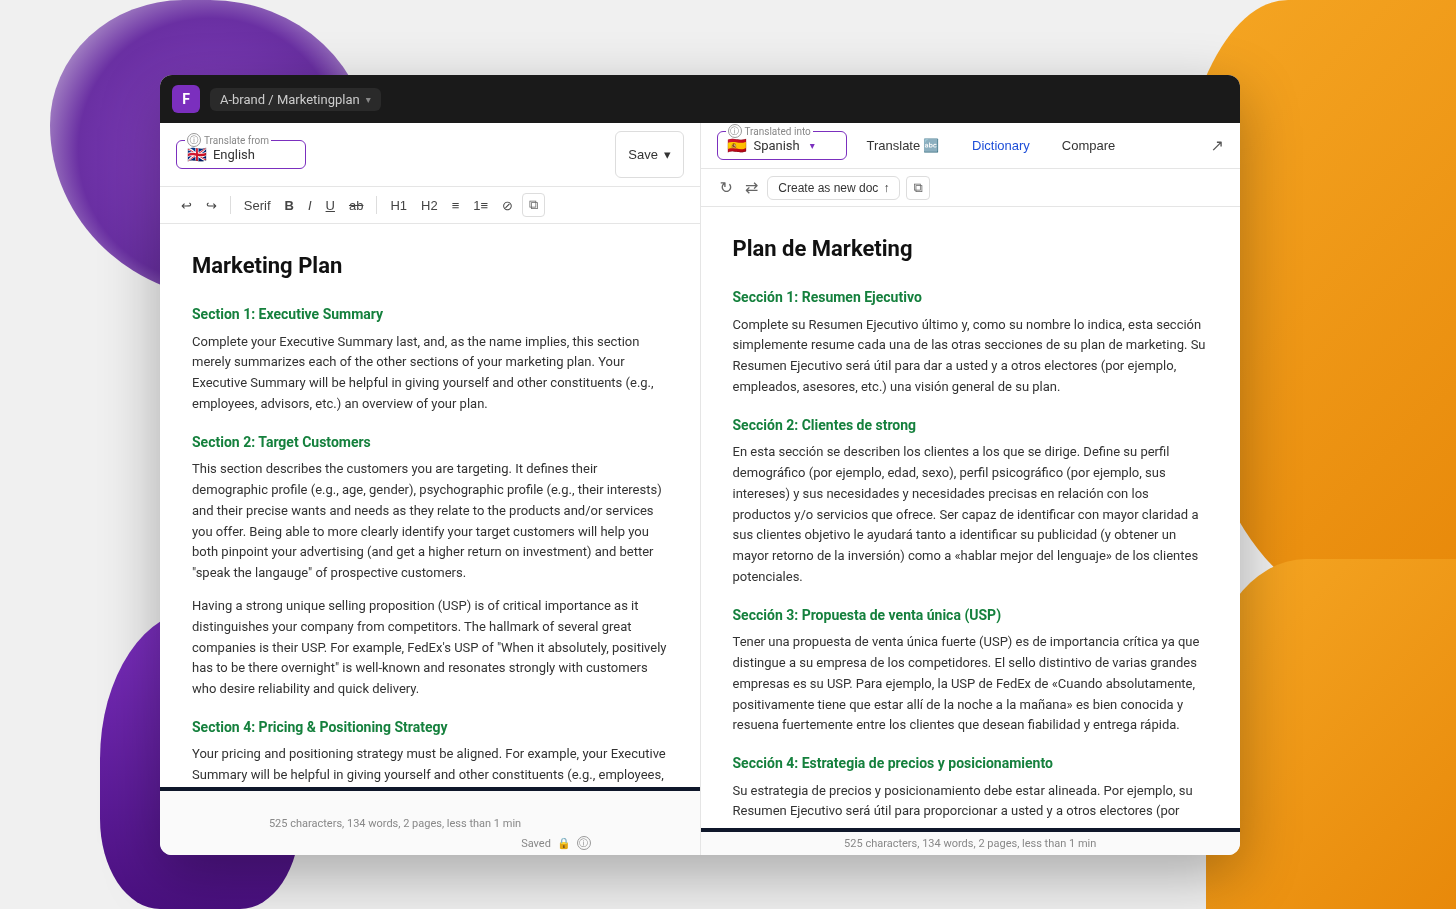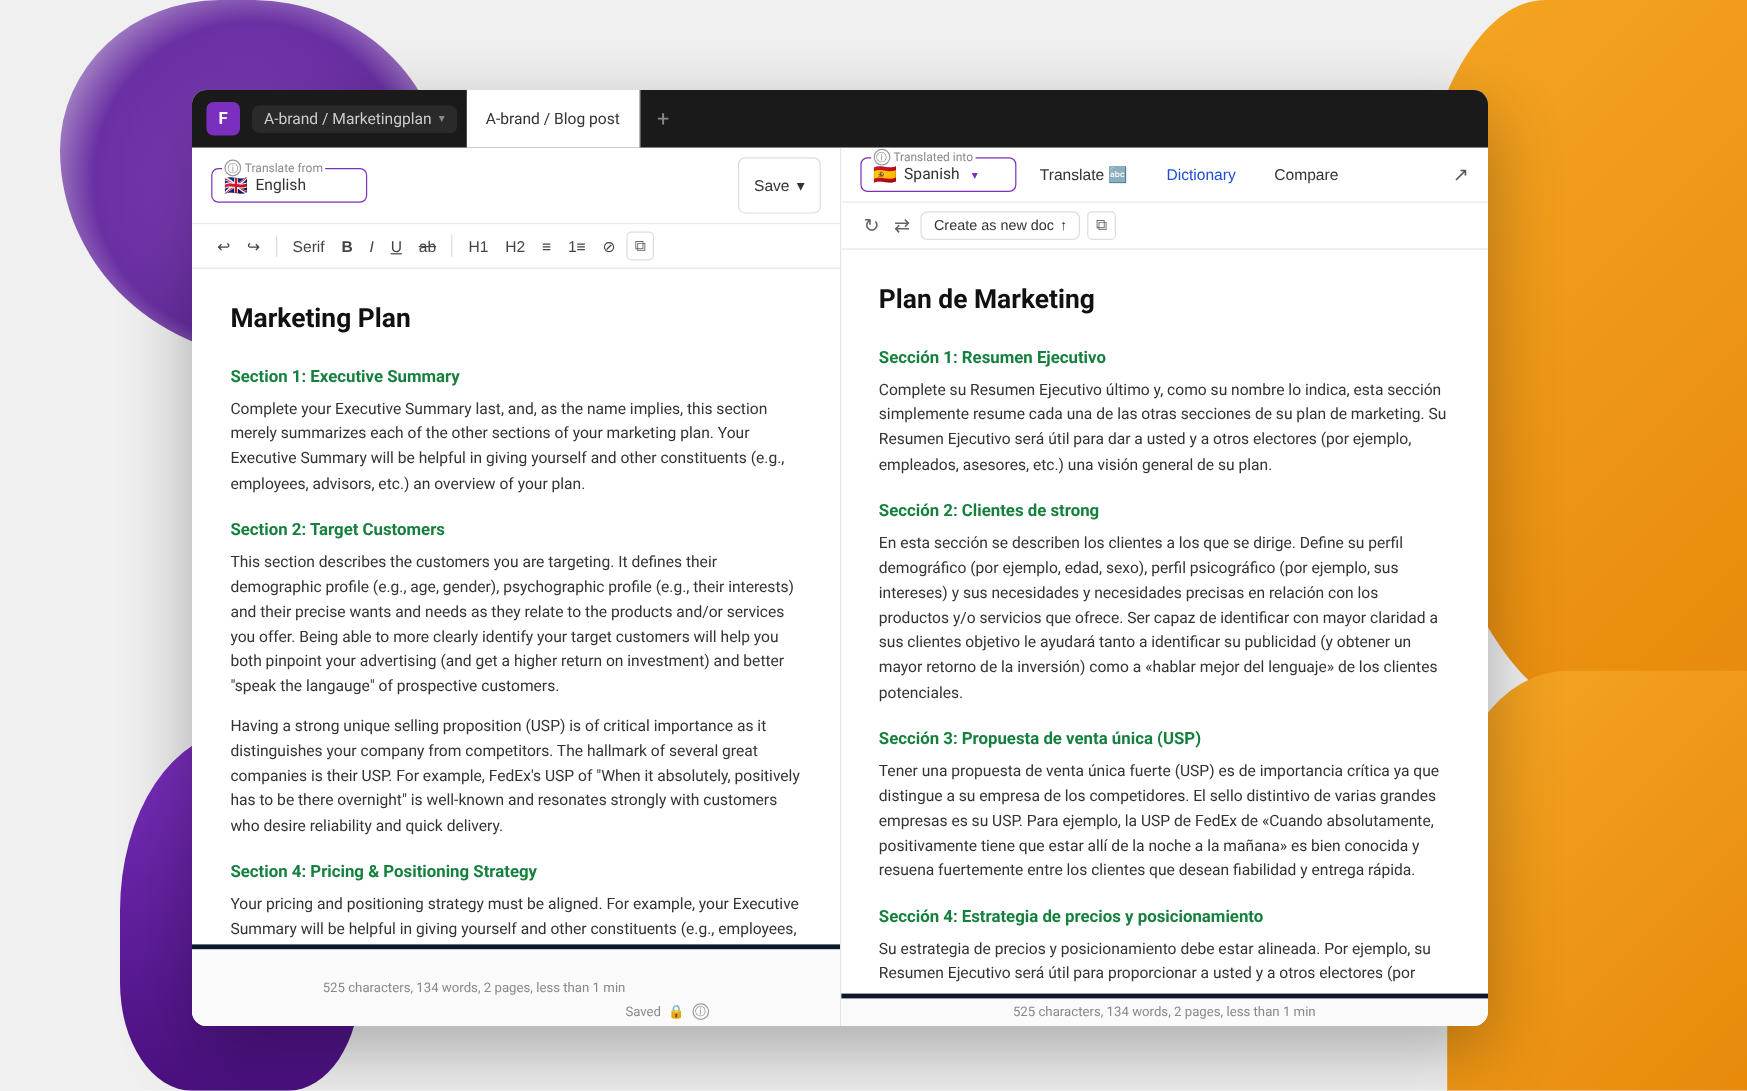--- a/index.html
+++ b/index.html
@@ -385,28 +385,20 @@
 
 <div class="app-window">
 
   <div class="title-bar">
     <div class="title-bar-logo">
       <span>F</span>
     </div>
     <div class="title-bar-project">
       <span>A-brand / Marketingplan</span>
       <span class="chevron">▾</span>
-    </div>
-    <div class="title-bar-tabs">
-      <div class="tab-item active">
-        <span>A-brand / Blog post</span>
-      </div>
-      <div class="tab-add">
-        <span>+</span>
-      </div>
     </div>
   </div>
 
   <div class="content-area">
     <div class="panels">
 
       <div class="panel-left">
 
         <div class="toolbar-row">
           <div class="lang-select-wrap">

